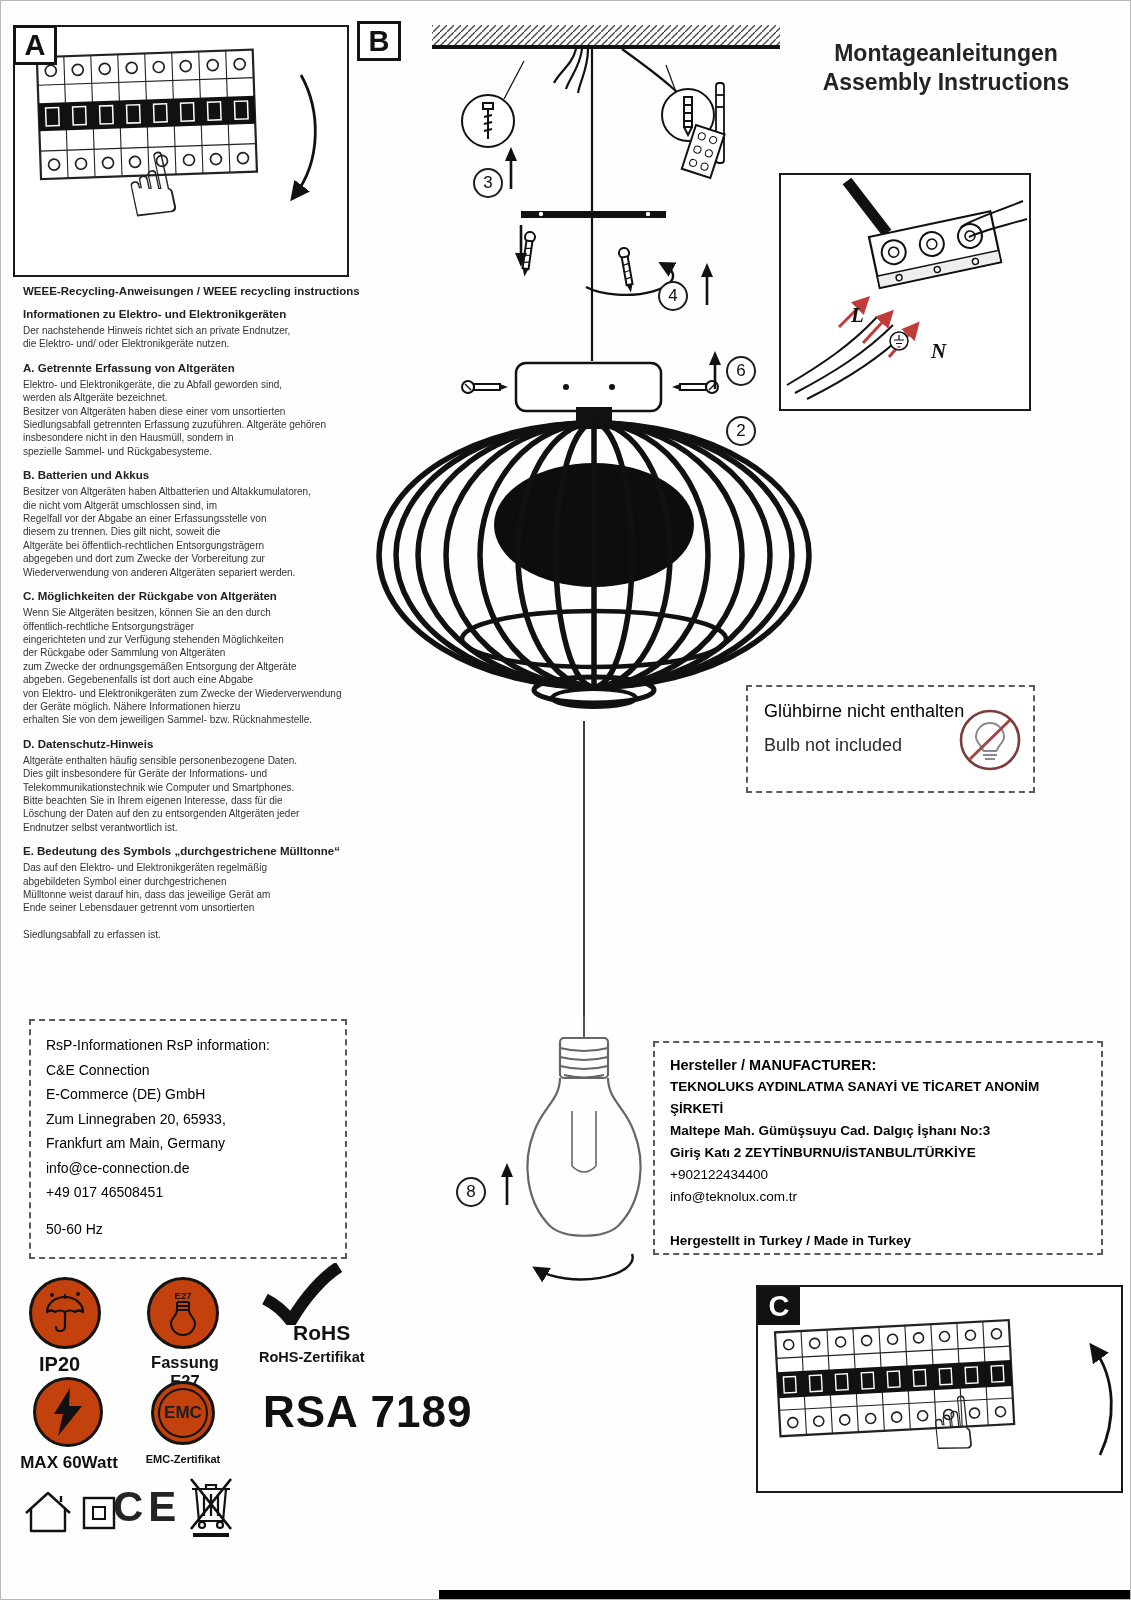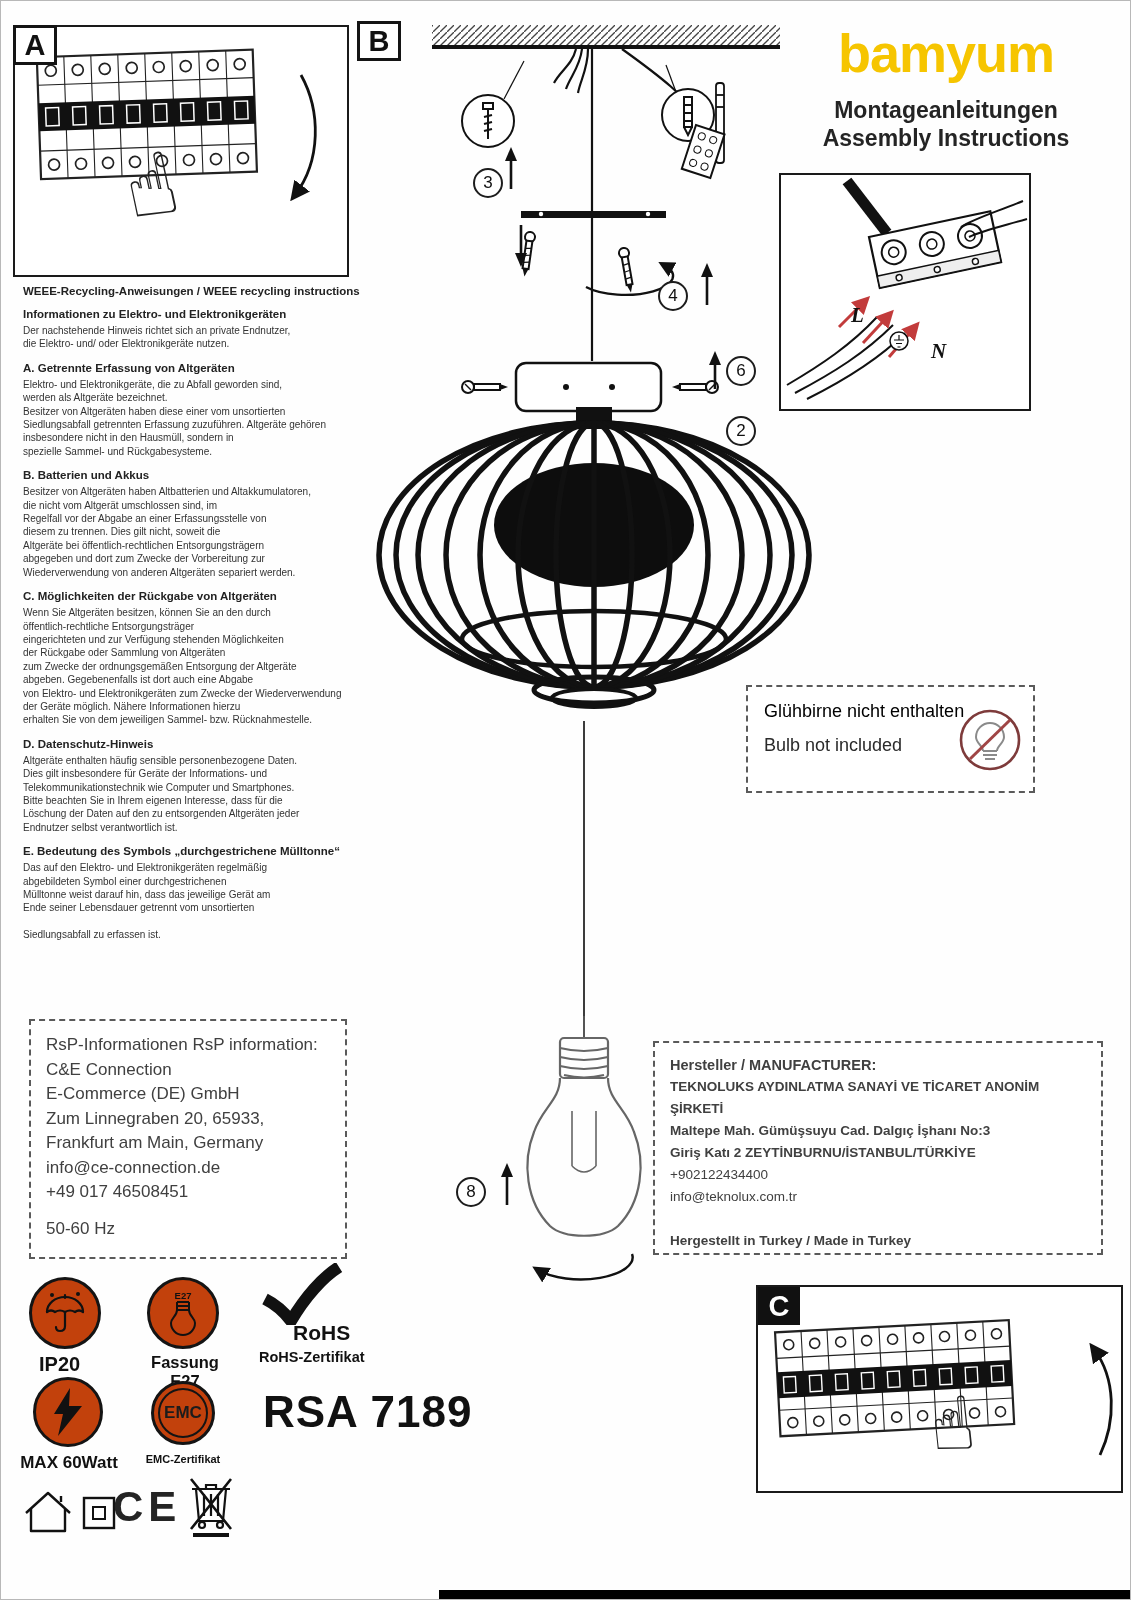--- a/index.html
+++ b/index.html
@@ -39,25 +39,25 @@
   }
 
   .hand { position:absolute; font-family:"DejaVu Sans", sans-serif; color:#222; line-height:1; }
 
   
   .bulbnote { padding:14px 16px; }
   .bulbnote-de { font-size:18px; color:#000000; }
   .bulbnote-en { font-size:18px; color:#2a2a2a; margin-top:13px; }
 
   
-  .rsp { padding:12px 15px; font-size:17px; line-height:24.5px; color:#404040; }
+  .rsp { padding:12px 15px; font-size:14px; line-height:24.5px; color:#000000; }
   .rsp-freq { margin-top:12px; }
 
   
-  .mfg { padding:11px 15px; font-size:13.5px; line-height:22px; color:#404040; }
+  .mfg { padding:11px 15px; font-size:13.5px; line-height:22px; color:#000000; }
   .mfg-title { font-size:14.5px; font-weight:bold; }
   .mfg-name, .mfg-a1, .mfg-a2 { font-weight:bold; }
   .mfg-made { font-weight:bold; margin-top:22px; }
 
   
   .cert-circle { position:absolute; border:3px solid #141414; border-radius:50%; background:#c2410c;
     display:flex; align-items:center; justify-content:center; }
   .cert-label { position:absolute; font-weight:bold; color:#111; text-align:center; }
   .emc-inner { border:2px solid #141414; border-radius:50%; width:50px; height:50px;
     display:flex; align-items:center; justify-content:center; font-weight:bold; font-size:17px; }
@@ -121,21 +121,20 @@
           </marker>
         </defs>
       <path d="M18,6 C38,42 38,92 12,126" fill="none" stroke="#111" stroke-width="2.8" marker-end="url(#arrA)"></path>
     </svg>
   </div>
   <div class="corner-label" style="left:12px; top:24px;">A</div>
 
   <div class="corner-label" style="left:356px; top:20px;">B</div>
 
   <div class="brand">
-    <div class="brand-logo">bamyum</div>
     <div class="brand-sub" style="margin-top:14px;">Montageanleitungen</div>
     <div class="brand-sub">Assembly Instructions</div>
   </div>
 
   <svg class="abs" style="left:425px; top:24px;" width="360" height="420" viewBox="0 0 360 420">
     <defs>
       <pattern id="hatchB" width="7" height="7" patternUnits="userSpaceOnUse">
         <path d="M0,7 L7,0" stroke="#444" stroke-width="1.3"></path>
       </pattern>
       <marker id="rotB" viewBox="0 0 10 10" refX="6" refY="5" markerWidth="7" markerHeight="7" orient="auto">

